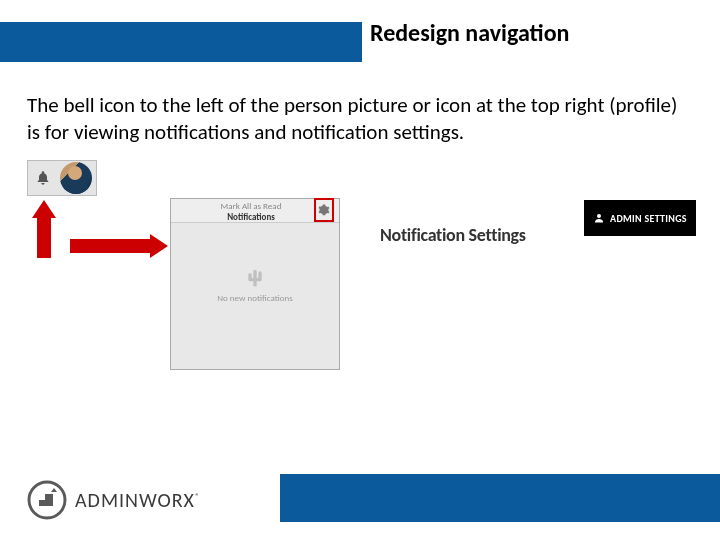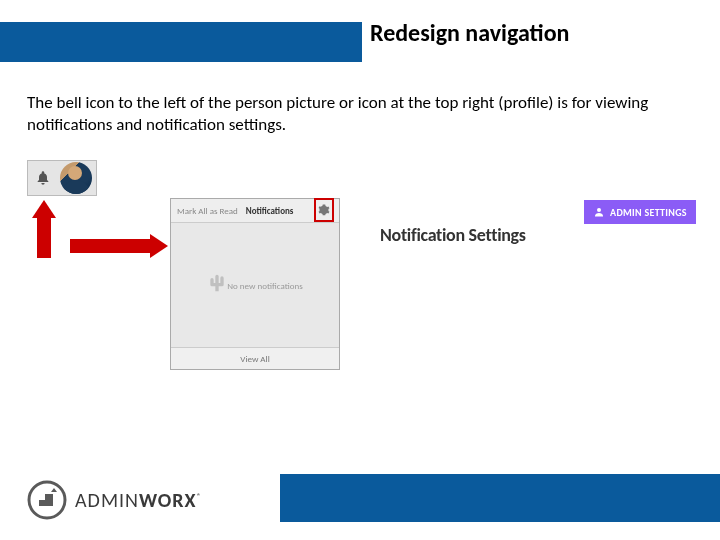--- a/index.html
+++ b/index.html
@@ -1,55 +1,55 @@
 <!DOCTYPE html>
 <html><head>
 <meta charset="utf-8">
 <style>
   * { margin: 0; padding: 0; box-sizing: border-box; }
   body { font-family: Calibri, Arial, sans-serif; width: 720px; height: 540px; position: relative; background: #fff; }
   
   .header-bar { position: absolute; top: 22px; left: 0; width: 362px; height: 40px; background: #0a5a9c; }
   .header-title { position: absolute; top: 18px; left: 370px; font-size: 24px; font-weight: bold; color: #000; }
   
-  .body-text { position: absolute; top: 92px; left: 27px; width: 660px; font-size: 17px; line-height: 1.3; color: #000; }
+  .body-text { position: absolute; top: 92px; left: 27px; width: 660px; font-size: 21px; line-height: 1.3; color: #000; }
   
   .bell-box { position: absolute; top: 160px; left: 27px; width: 70px; height: 36px; background: #e5e5e5; border: 1px solid #bbb; display: flex; align-items: center; }
   .bell-icon-wrap { width: 22px; height: 24px; display: flex; align-items: center; justify-content: center; margin-left: 4px; }
   .avatar { width: 32px; height: 32px; border-radius: 50%; background: linear-gradient(135deg,#c49a6c 30%,#1a3a5a 30%,#1a3a5a 70%,#0a2a4a 100%); margin-left: 6px; position: relative; overflow: hidden; }
   .avatar::before { content:''; position:absolute; top:4px; left:8px; width:14px; height:14px; border-radius:50%; background:#d4a878; }
   .avatar::after { content:''; position:absolute; bottom:0; left:2px; width:28px; height:14px; border-radius:14px 14px 0 0; background:#1a3a5a; }
   
   .arrow-up { position: absolute; top: 200px; left: 32px; width: 24px; height: 58px; }
   .arrow-up-head { width: 0; height: 0; border-left: 12px solid transparent; border-right: 12px solid transparent; border-bottom: 18px solid #c00; }
   .arrow-up-body { width: 14px; height: 40px; background: #c00; margin-left: 5px; }
   
   .arrow-right { position: absolute; top: 234px; left: 70px; width: 100px; height: 24px; display: flex; align-items: center; }
   .arrow-right-body { width: 80px; height: 14px; background: #c00; }
   .arrow-right-head { width: 0; height: 0; border-top: 12px solid transparent; border-bottom: 12px solid transparent; border-left: 18px solid #c00; }
   
   .panel { position: absolute; top: 198px; left: 170px; width: 170px; height: 172px; background: #e8e8e8; border: 1px solid #aaa; font-size: 9px; color: #777; }
-  .panel-header { display: flex; justify-content: flex-start; align-items: center; height: 24px; border-bottom: 1px solid #ccc; padding: 0 6px; background: #eee; }
+  .panel-header { display: flex; justify-content: center; align-items: center; height: 24px; border-bottom: 1px solid #ccc; padding: 0 6px; background: #eee; flex-direction: column; }
   .panel-header .tab { margin-right: 8px; color: #888; }
   .panel-header .tab.active { font-weight: bold; color: #333; }
   .gear-box { position: absolute; top: 198px; left: 314px; width: 20px; height: 24px; border: 2px solid #c00; display: flex; align-items: center; justify-content: center; background: #eee; }
-  .panel-body { height: 124px; display: flex; flex-direction: row; align-items: center; justify-content: center; color: #999; }
+  .panel-body { height: 124px; display: flex; flex-direction: column; align-items: center; justify-content: center; color: #999; }
   .cactus { width: 20px; height: 20px; margin-bottom: 4px; opacity: 0.5; }
   .panel-footer { height: 22px; border-top: 1px solid #ccc; display: flex; align-items: center; justify-content: center; font-size: 9px; color: #777; background: #f0f0f0; }
   
   .notif-settings { position: absolute; top: 204px; left: 380px; font-size: 18px; font-weight: bold; color: #333; letter-spacing: -0.3px; margin-top: 20px; }
   
-  .admin-badge { position: absolute; top: 200px; left: 584px; width: 112px; height: 24px; background: #8b5cf6; color: #fff; font-size: 10px; font-weight: bold; display: flex; align-items: center; justify-content: center; gap: 5px; letter-spacing: 0.3px; }
+  .admin-badge { position: absolute; top: 200px; left: 584px; width: 112px; height: 36px; background: #000000; color: #fff; font-size: 10px; font-weight: bold; display: flex; align-items: center; justify-content: center; gap: 5px; letter-spacing: 0.3px; }
   .admin-icon { width: 12px; height: 12px; }
   
   .footer-bar { position: absolute; bottom: 18px; right: 0; width: 440px; height: 48px; background: #0a5a9c; }
   .logo { position: absolute; bottom: 20px; left: 27px; display: flex; align-items: center; gap: 8px; }
   .logo-icon { width: 40px; height: 40px; }
   .logo-text { font-size: 20px; font-weight: 300; letter-spacing: 1px; color: #3a3a3a; }
-  .logo-text .bold { font-weight: 700; }
+  .logo-text .bold { font-weight: 400; }
   .logo-r { font-size: 9px; vertical-align: super; }
 </style>
 </head>
 <body>
 
 <div class="header-bar"></div>
 <div class="header-title">Redesign navigation</div>
 
 <div class="body-text">The bell icon to the left of the person picture or icon at the top right (profile) is for viewing notifications and notification settings.</div>
 
@@ -76,23 +76,20 @@
     <span class="tab">Mark All as Read</span>
     <span class="tab active">Notifications</span>
     <span style="width:14px"></span>
   </div>
   <div class="panel-body">
     <svg class="cactus" viewBox="0 0 24 24" fill="#999">
         <path d="M12 2a2 2 0 0 0-2 2v8H8V8a2 2 0 1 0-4 0v6a2 2 0 0 0 2 2h4v6h4v-6h4a2 2 0 0 0 2-2V6a2 2 0 1 0-4 0v6h-2V4a2 2 0 0 0-2-2z"></path>
       </svg>
     <span>No new notifications</span>
   </div>
-  <div class="panel-footer">
-    <span>View All</span>
-  </div>
 </div>
 <div class="gear-box">
   <svg viewBox="0 0 24 24" width="12" height="12" fill="#777">
       <path d="M12 8a4 4 0 1 0 0 8 4 4 0 0 0 0-8zm9 4a8.9 8.9 0 0 0-.2-1.9l2.1-1.6-2-3.5-2.5 1a9 9 0 0 0-3.3-1.9L14.5 1h-5l-.6 2.6A9 9 0 0 0 5.6 5.5l-2.5-1-2 3.5 2.1 1.6A8.9 8.9 0 0 0 3 12c0 .6.1 1.3.2 1.9L1.1 15.5l2 3.5 2.5-1a9 9 0 0 0 3.3 1.9l.6 2.6h5l.6-2.6a9 9 0 0 0 3.3-1.9l2.5 1 2-3.5-2.1-1.6c.1-.6.2-1.3.2-1.9z"></path>
     </svg>
 </div>
 
 <div class="notif-settings">Notification Settings</div>
 
 <div class="admin-badge">

